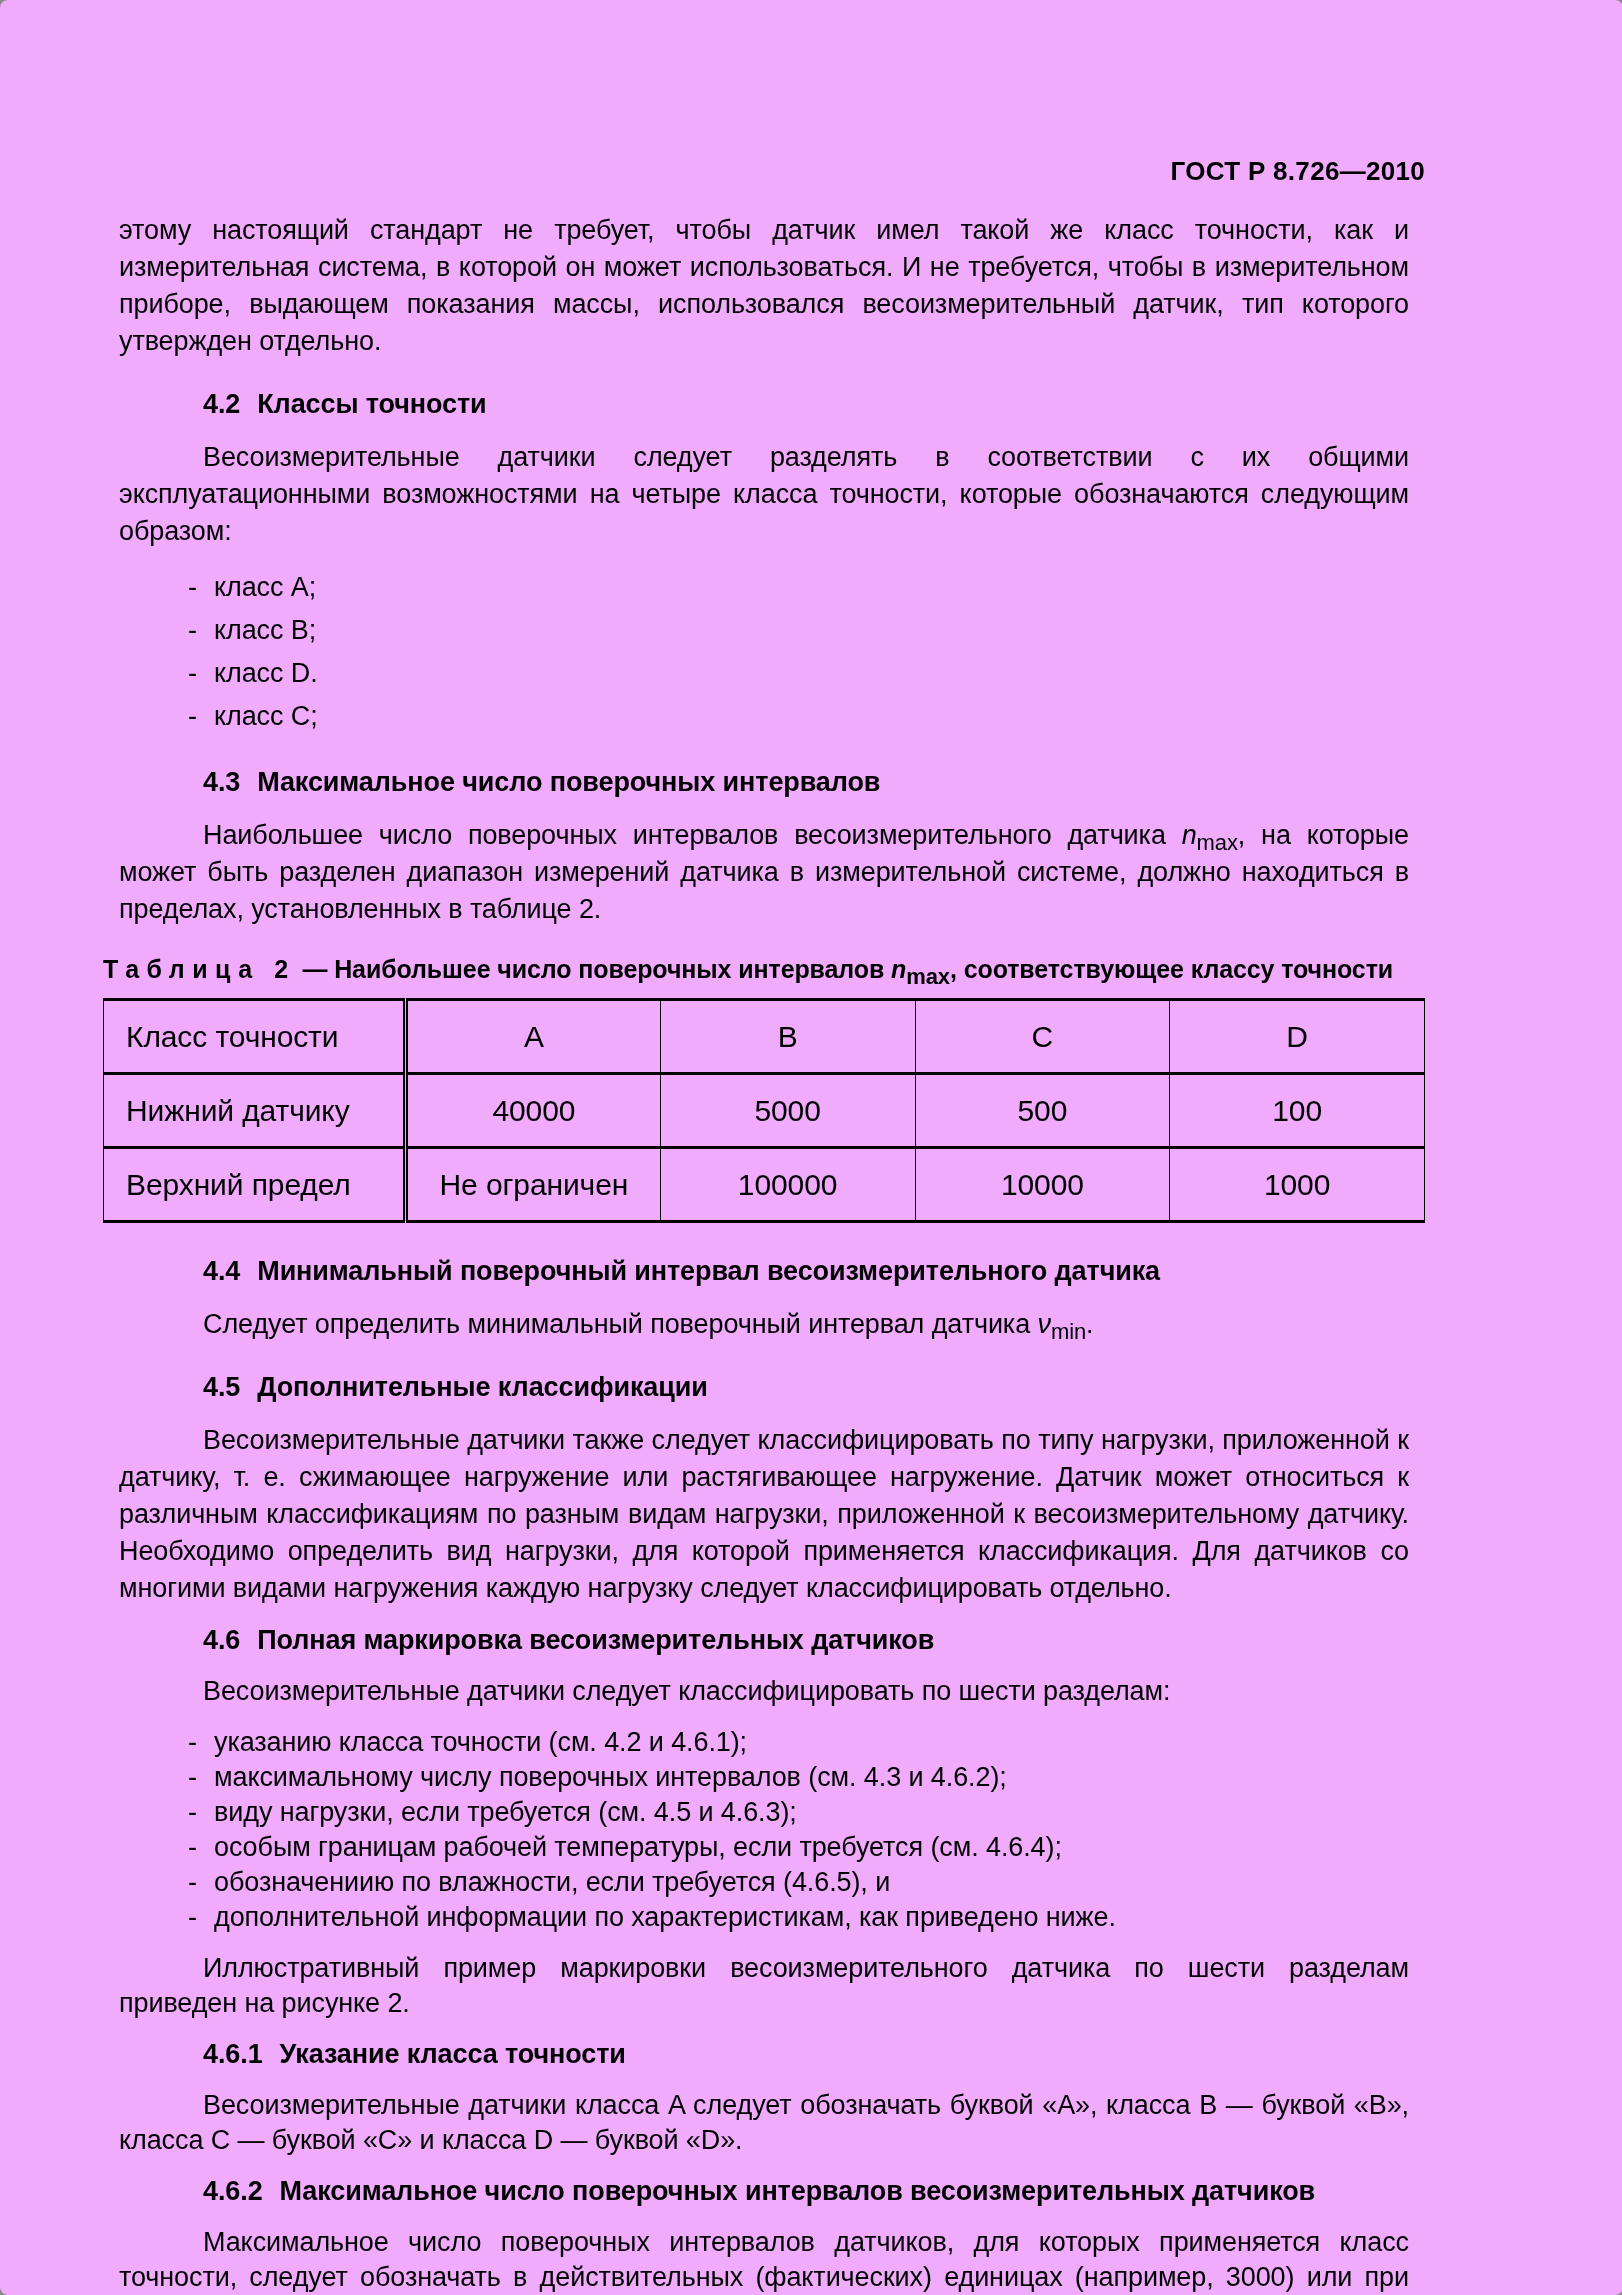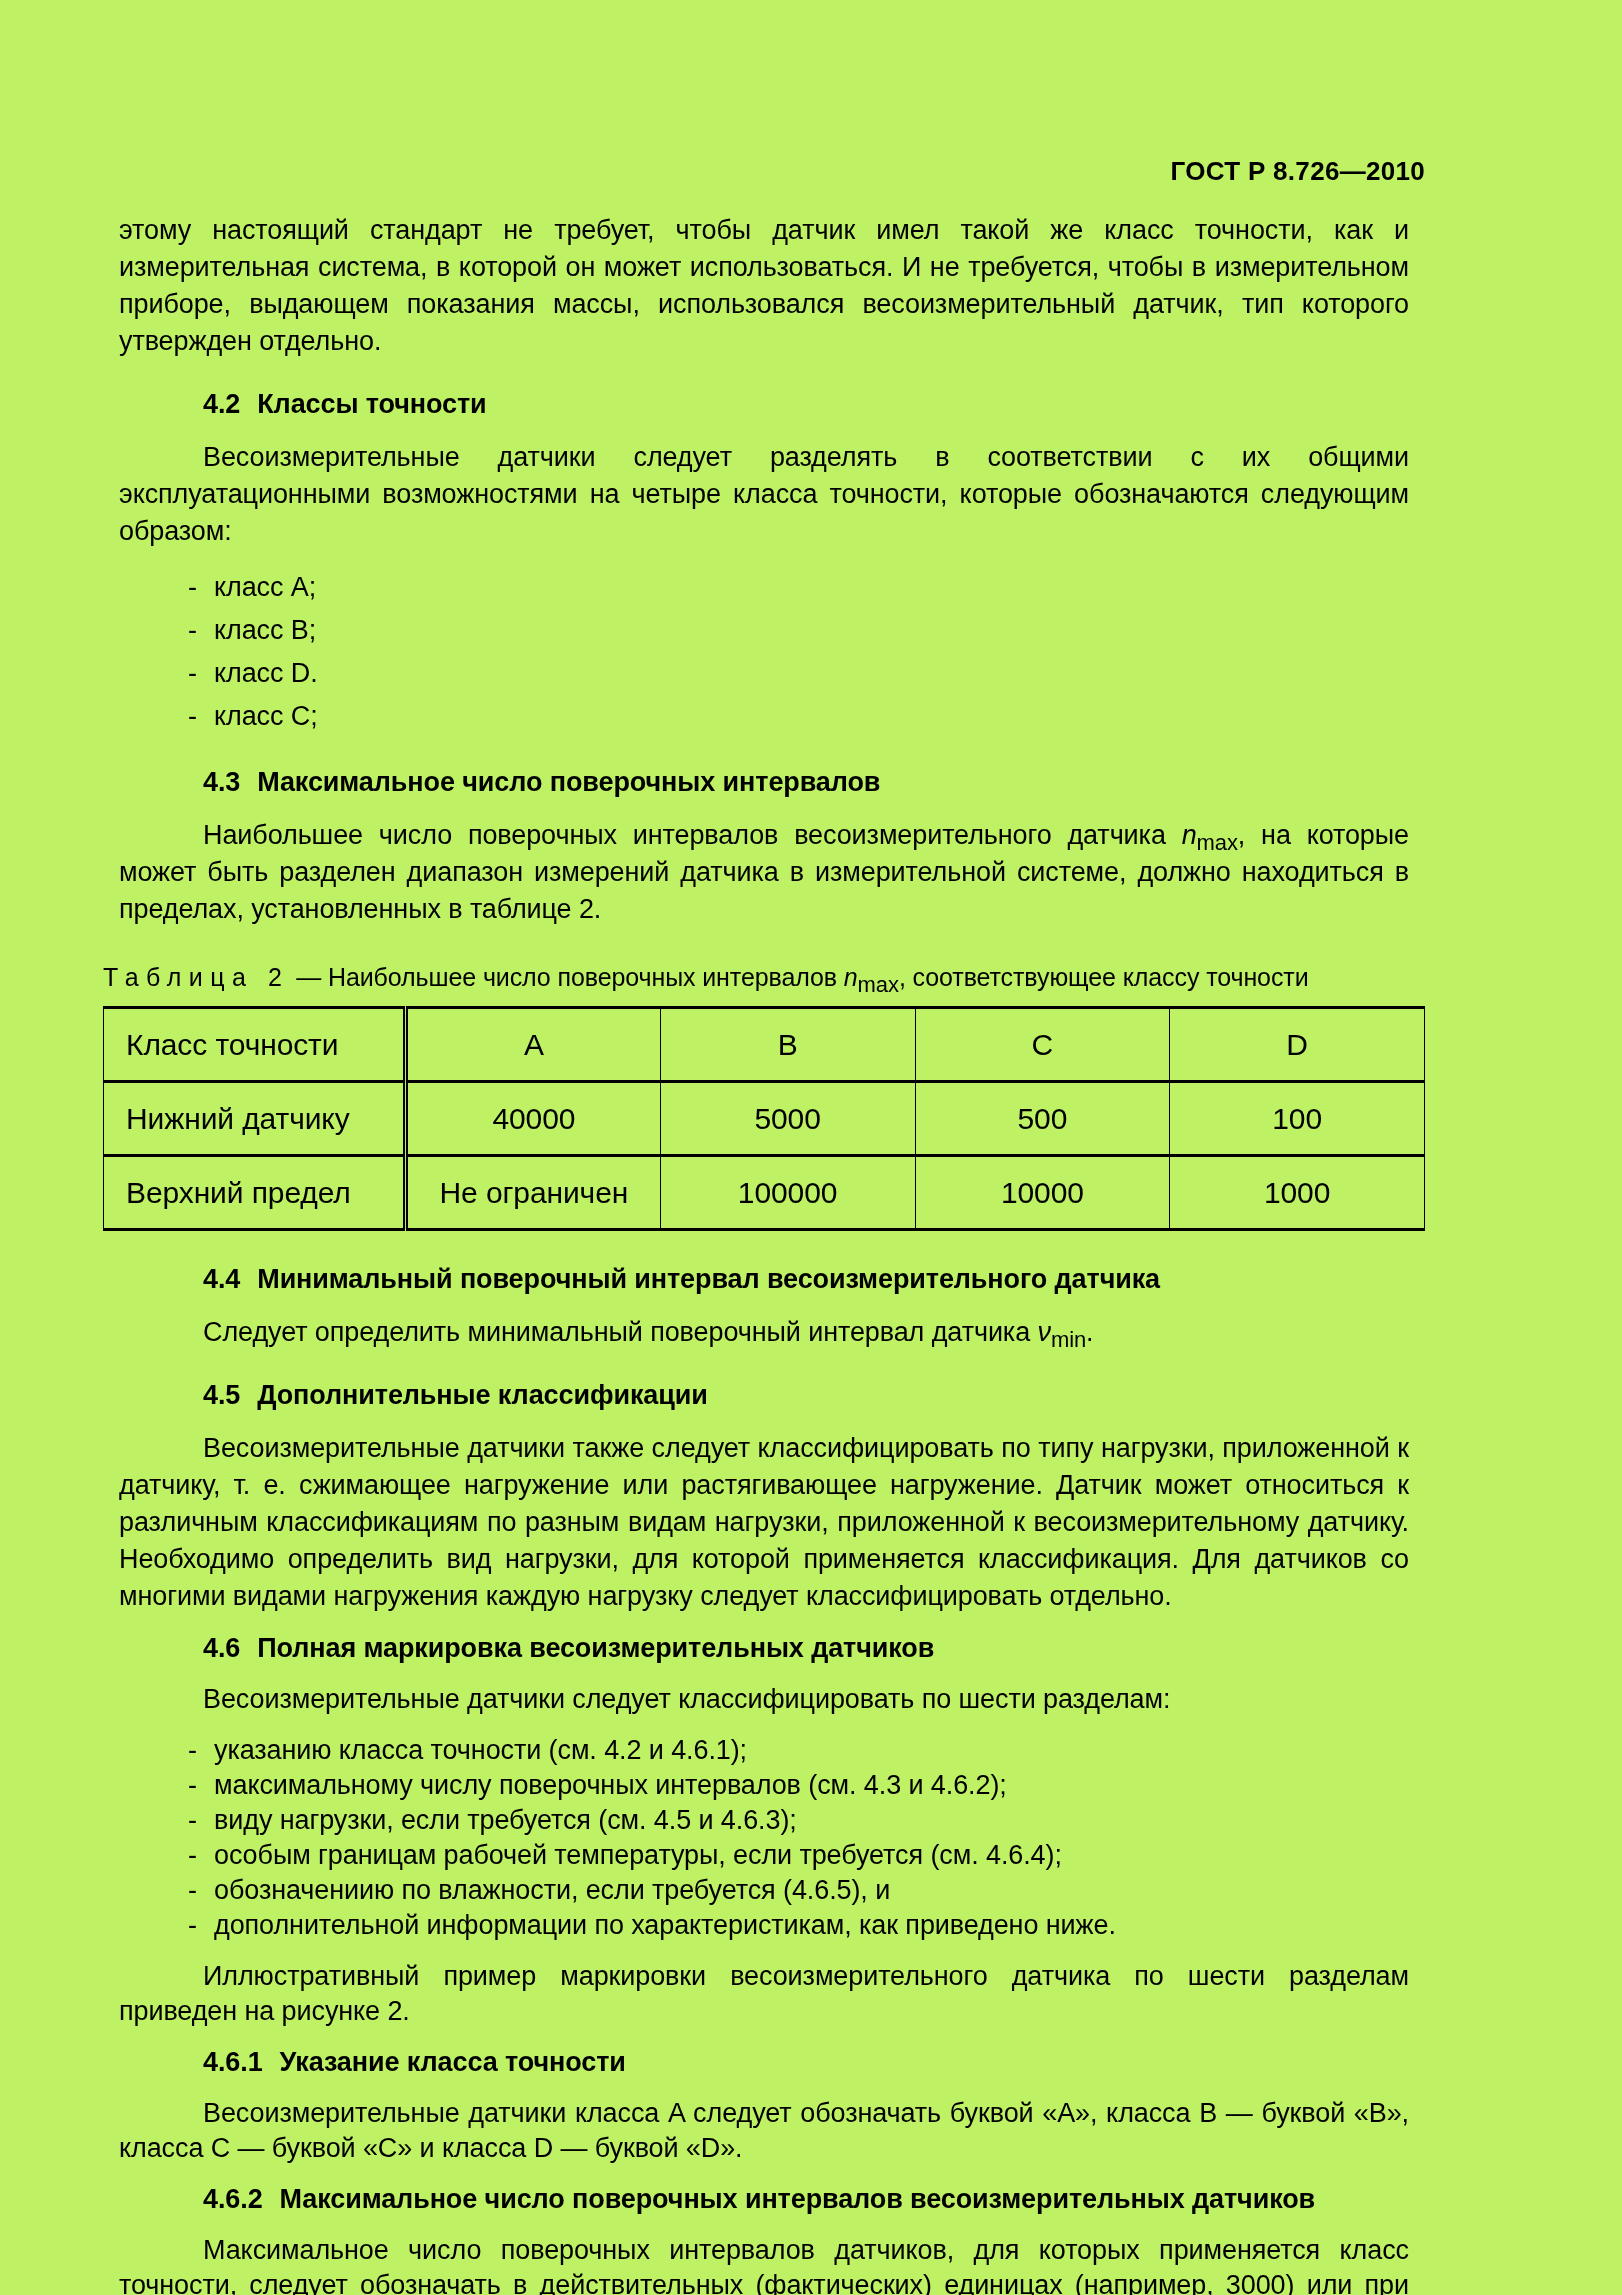--- a/index.html
+++ b/index.html
@@ -1,23 +1,24 @@
 <!DOCTYPE html>
 <html style="font-size:10.5px"><head>
 <meta charset="utf-8">
 <style>
   html, body { margin: 0; padding: 0; background: #888; }
   .page {
     position: relative;
     width: 1623px;
     height: 2295px;
-    background: #bef264;
+    background: #f0abfc;
     font-family: "Liberation Sans", sans-serif;
     color: #000;
     overflow: hidden;
+    border-radius: 8px;
   }
   .doc-code {
     position: absolute;
     top: 156px;
     right: 198px;
     font-size: 26px;
     font-weight: 700;
     letter-spacing: 0.3px;
   }
   .content {
@@ -36,21 +37,21 @@
     padding-left: 84px;
     margin: 16px;
   }
   .hnum { margin-right: 17px; }
   .mt-lg { margin-top: 26px; }
   .mt-md { margin-top: 15.7px; }
   .list { margin: 5.2px 0 0 0; }
   .li { padding-left: 85px; line-height: 43px; }
   .li .mk { display: inline-block; width: 26px; }
   
-  .tcap { margin-top: 34px; font-size: 25px; line-height: 31px; }
+  .tcap { margin-top: 26px; font-size: 25px; line-height: 31px; font-weight: bold; }
   .tcap-label { letter-spacing: 0.30em; }
   .gtab {
     width: 100%;
     border-collapse: collapse;
     table-layout: fixed;
     margin-top: 13px;
     font-size: 30px;
   }
   .gtab td {
     border: 1.3px solid #000;

